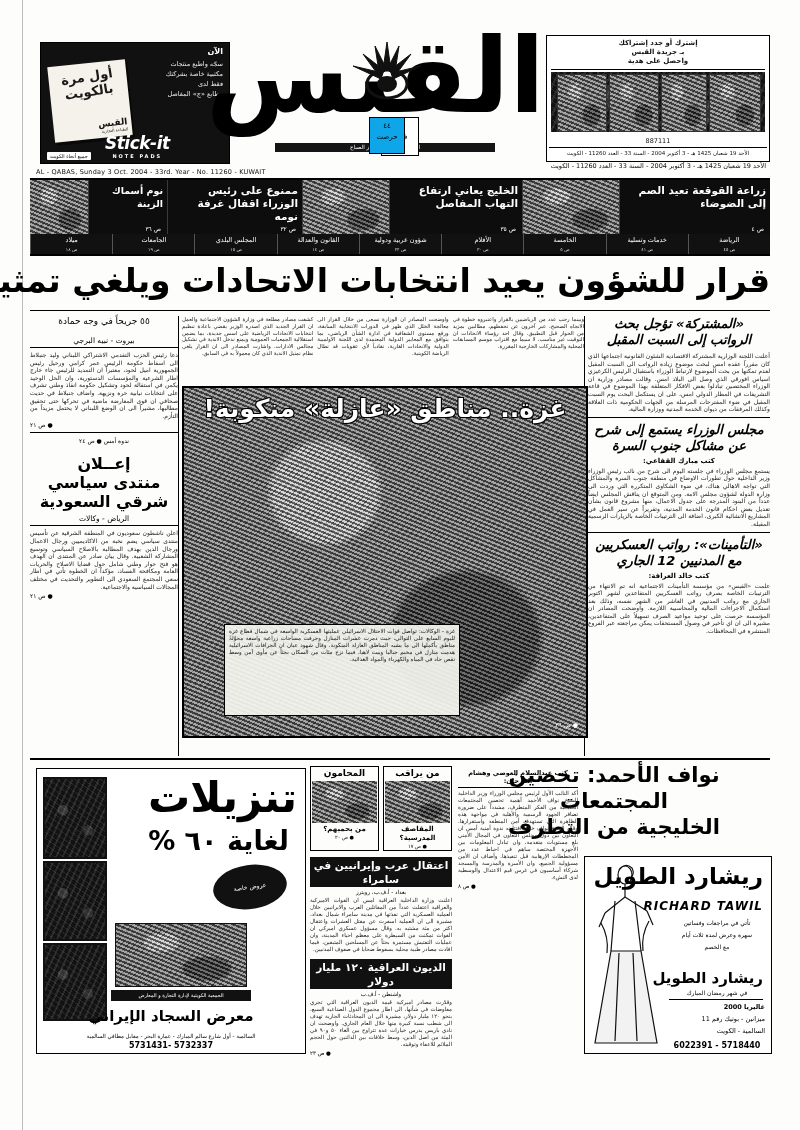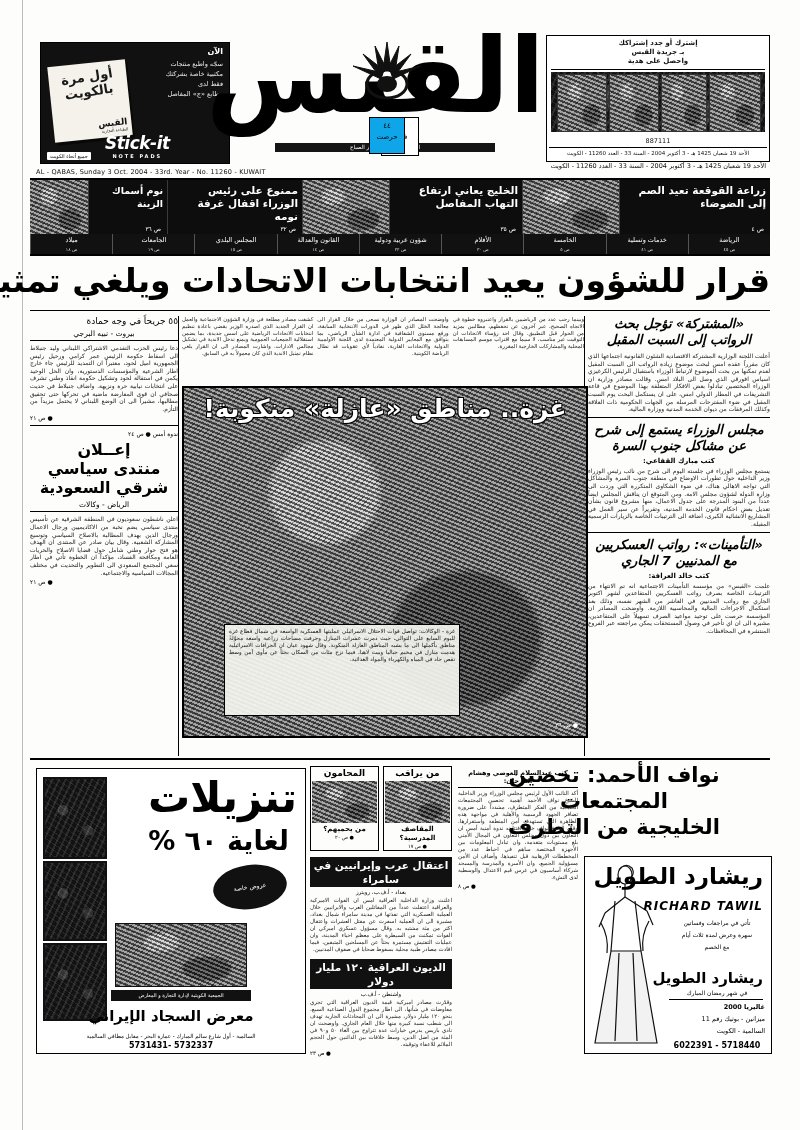--- a/index.html
+++ b/index.html
@@ -168,21 +168,21 @@
     letter-spacing:-1px;white-space:nowrap;color:#000;
   }
   .rule-under-head{position:absolute;left:30px;top:310px;width:740px;border-top:1px solid #000;}
 
   
   .colL{position:absolute;left:30px;top:316px;width:148px;height:440px;}
   .colC{position:absolute;left:182px;top:316px;width:402px;height:440px;}
   .colR{position:absolute;left:588px;top:316px;width:182px;height:440px;}
   .vrule{position:absolute;top:316px;height:440px;border-left:1px solid #000;}
 
-  .kicker{font-size:9px;text-align:right;margin-bottom:3px;}
+  .kicker{font-size:9px;text-align:center;margin-bottom:10px;}
   .subhead{
     font-weight:bold;text-align:center;font-size:19px;line-height:22px;letter-spacing:-.5px;
   }
   .subhead.sm{font-size:16px;line-height:19px;}
   .byline{font-size:7.5px;text-align:center;margin:3px 0 3px;border-bottom:1px solid #000;padding-bottom:2px;}
   .para{
     font-size:6px;line-height:7.6px;text-align:justify;color:#1a1a1a;
     text-align-last:right;
   }
   .jump{font-size:6px;text-align:left;margin-top:2px;}
@@ -483,21 +483,21 @@
         <div>مجلس الوزراء يستمع إلى شرح</div>
         <div>عن مشاكل جنوب السرة</div>
       </div>
       <div class="rbyline">كتب مبارك القفاعي:</div>
       <div class="para">يستمع مجلس الوزراء في جلسته اليوم الى شرح من نائب رئيس الوزراء وزير الداخلية حول تطورات الاوضاع في منطقة جنوب السرة والمشاكل التي تواجه الاهالي هناك، في ضوء الشكاوى المتكررة التي وردت الى وزارة الدولة لشؤون مجلس الامة. ومن المتوقع ان يناقش المجلس ايضاً عدداً من البنود المدرجة على جدول الاعمال، منها مشروع قانون بشأن تعديل بعض احكام قانون الخدمة المدنية، وتقريراً عن سير العمل في المشاريع الانشائية الكبرى، اضافة الى الترتيبات الخاصة بالزيارات الرسمية المقبلة.</div>
     </div>
     <div class="hr"></div>
     <div>
       <div class="rhead">
         <div>«التأمينات»: رواتب العسكريين</div>
-        <div>مع المدنيين 7 الجاري</div>
+        <div>مع المدنيين 12 الجاري</div>
       </div>
       <div class="rbyline">كتب خالد العرافة:</div>
       <div class="para">علمت «القبس» من مؤسسة التأمينات الاجتماعية انه تم الانتهاء من الترتيبات الخاصة بصرف رواتب العسكريين المتقاعدين لشهر اكتوبر الجاري مع رواتب المدنيين في العاشر من الشهر نفسه، وذلك بعد استكمال الاجراءات المالية والمحاسبية اللازمة. واوضحت المصادر ان المؤسسة حرصت على توحيد مواعيد الصرف تسهيلاً على المتقاعدين، مشيرة الى ان اي تأخير في وصول المستحقات يمكن مراجعته عبر الفروع المنتشرة في المحافظات.</div>
     </div>
   </div>
 
   <div class="lowrule"></div>
 
   <div class="adcarpet ar">
     <div class="rug inkblock" style="top:8px;width:60px;height:78px;"></div>

